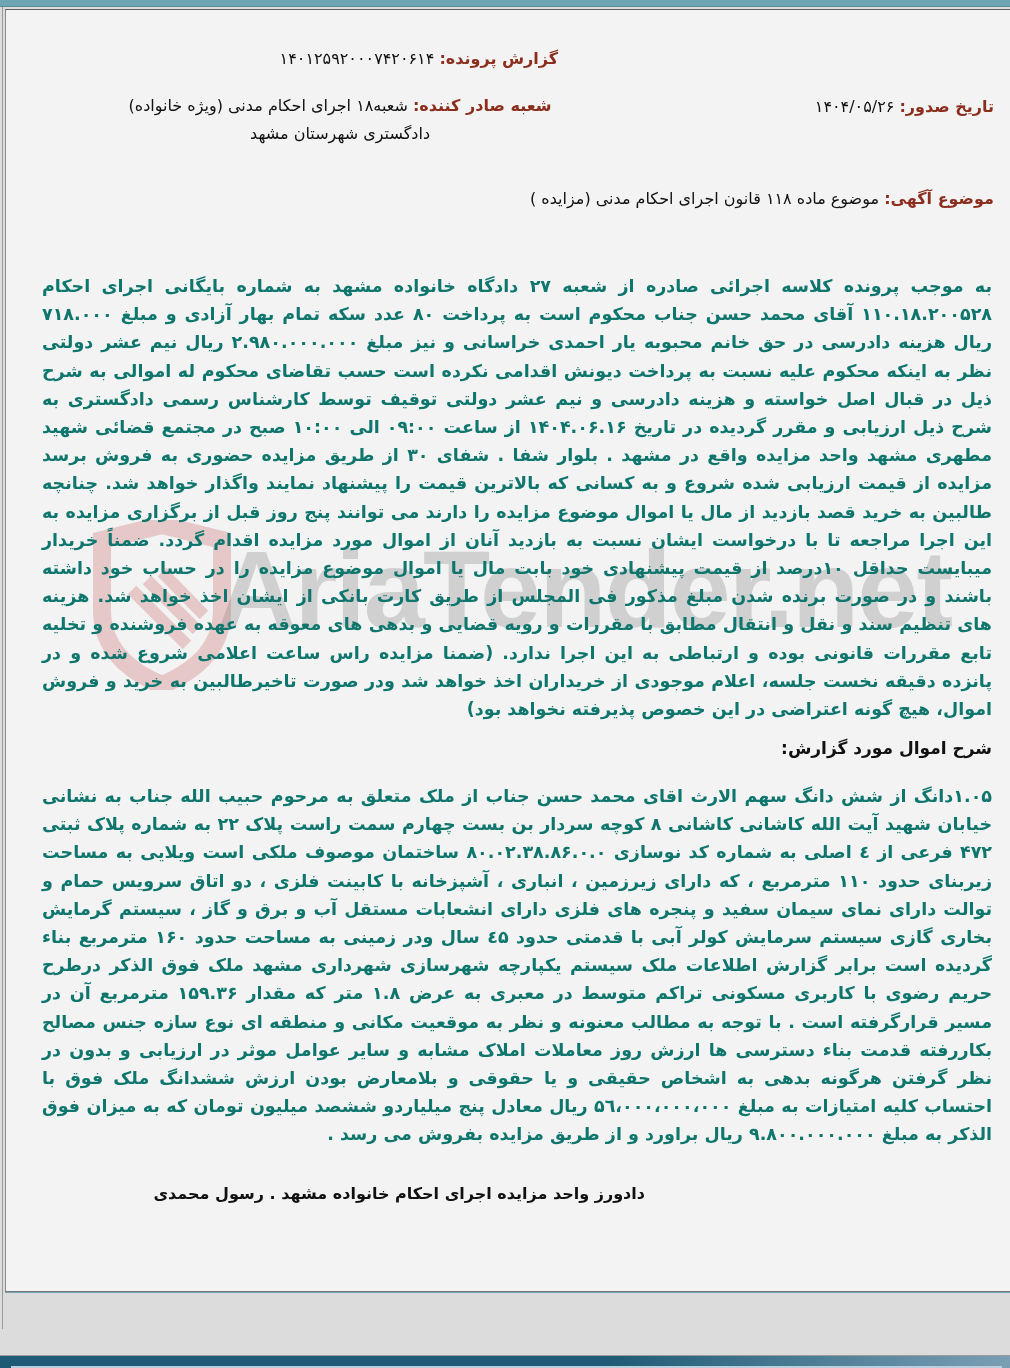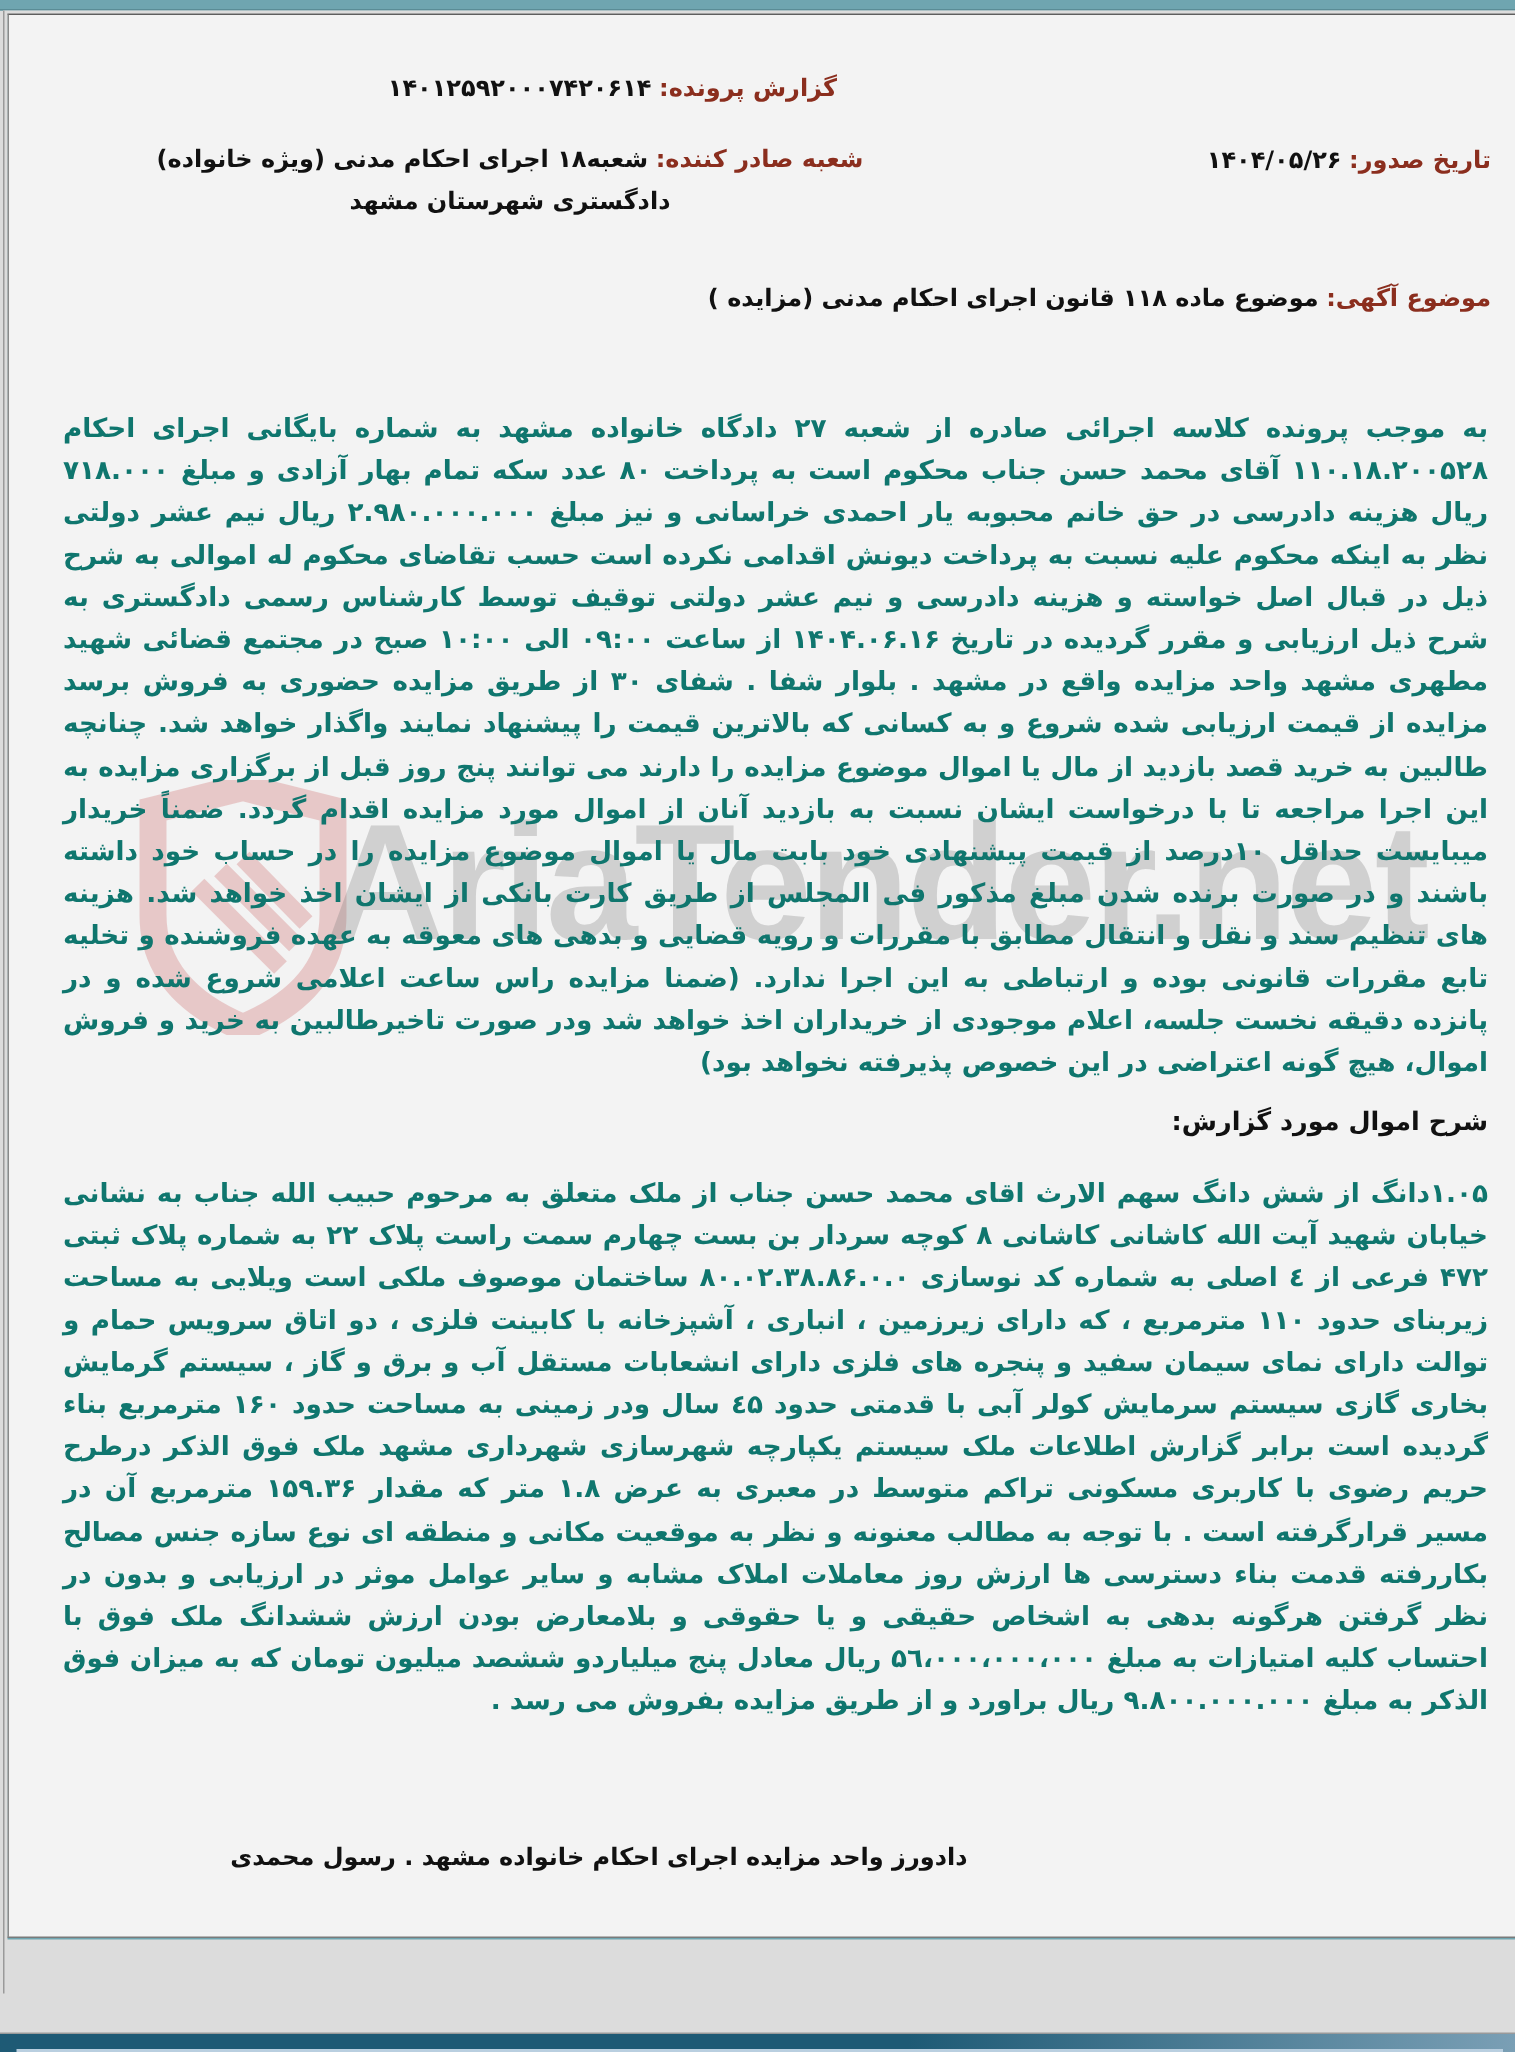--- a/index.html
+++ b/index.html
@@ -32,40 +32,39 @@
     .bottom-bar {
       position: absolute; left: 0; top: 1355px; width: 1010px; height: 13px;
       background: linear-gradient(to right, #1e5a75 0%, #1e5a75 60%, #7a9fb5 100%);
       border-top: 1px solid #9a9a9a;
     }
     .bottom-bar .inner {
       position: absolute; left: 11px; right: 8px; top: 10px; height: 3px;
       background: #b9cfe0;
     }
     .label { color: #8b2e1e; font-weight: bold; }
-    .value { color: #111; font-weight: bold; }
+    .value { color: #111; font-weight: normal; }
     .meta-row {
       position: absolute; font-size: 16px; line-height: 26px; white-space: nowrap;
     }
     .meta-wrap {
       position: absolute; font-size: 16px; line-height: 28px;
     }
     .body-text {
       position: absolute; right: 18px; width: 950px;
       font-size: 17.5px; line-height: 28.2px; font-weight: bold; color: #0f766e;
       text-align: justify;
       text-align-last: right;
     }
     .section-heading {
       position: absolute; right: 18px; font-size: 17px; font-weight: bold; color: #111;
     }
     .signature {
       position: absolute; right: 365px; font-size: 16px; font-weight: bold; color: #111;
       white-space: nowrap;
-      margin-top: 44px;
     }
     .watermark {
       position: absolute; left: 56px; top: 500px; width: 520px; height: 190px;
       pointer-events: none; direction: ltr;
     }
     .wm-shield {
       position: absolute; left: 30px; top: 10px; width: 140px; height: 170px;
     }
     .wm-text {
       position: absolute; left: 155px; top: 15px;

